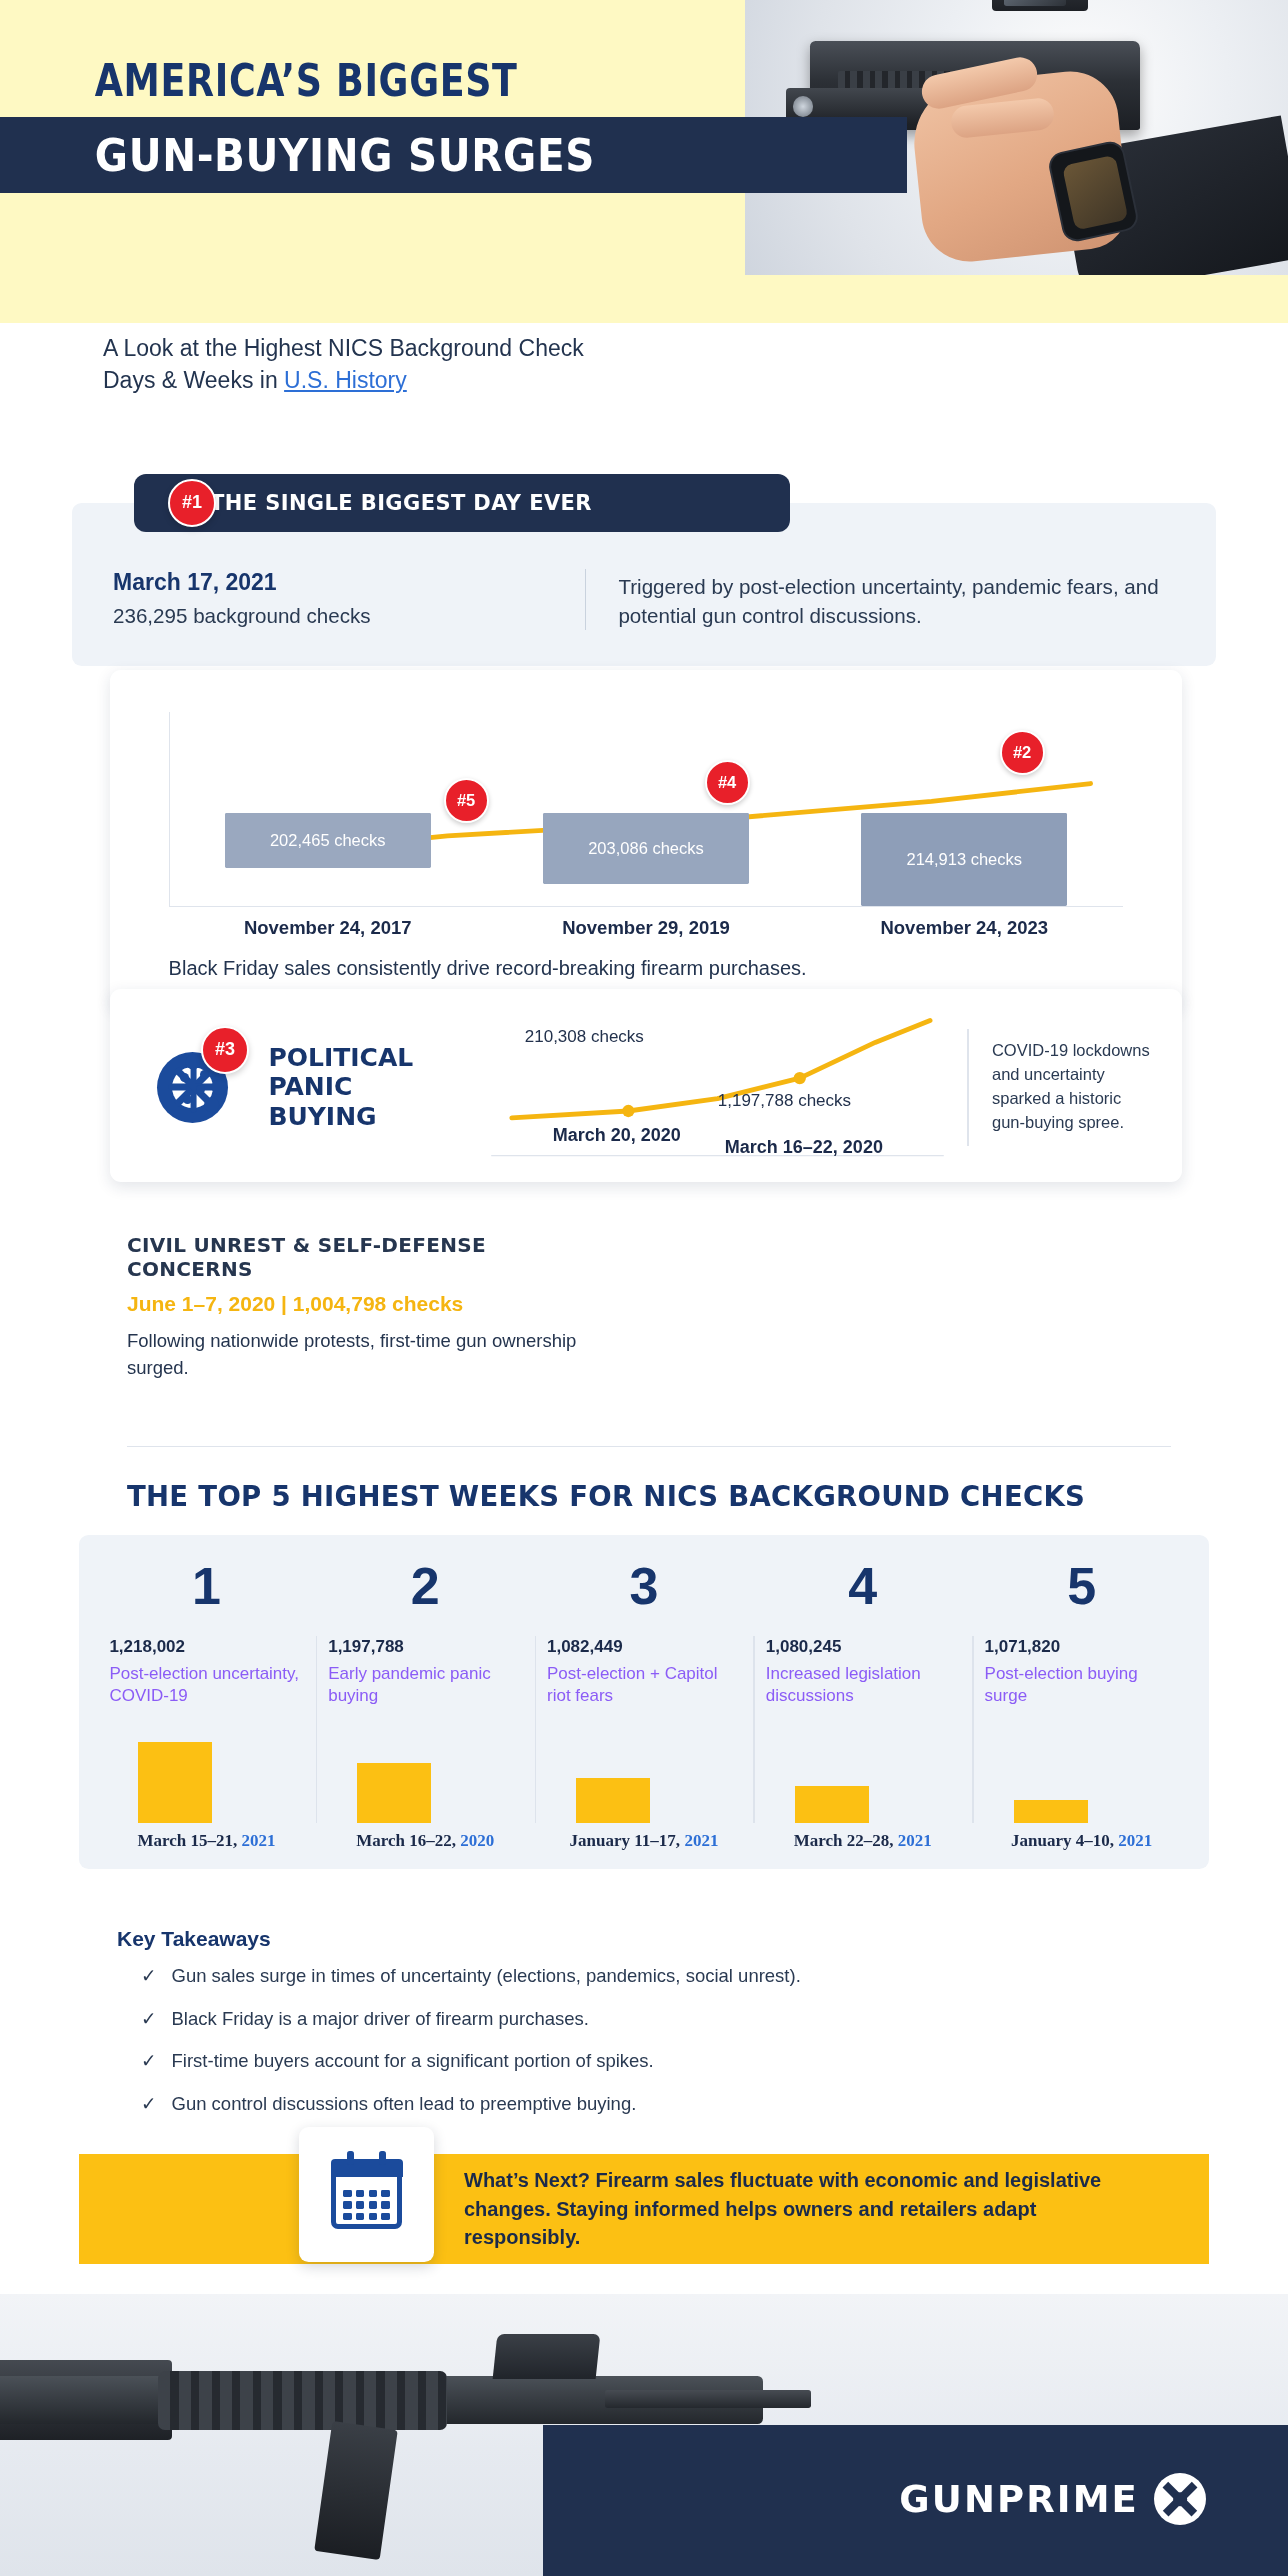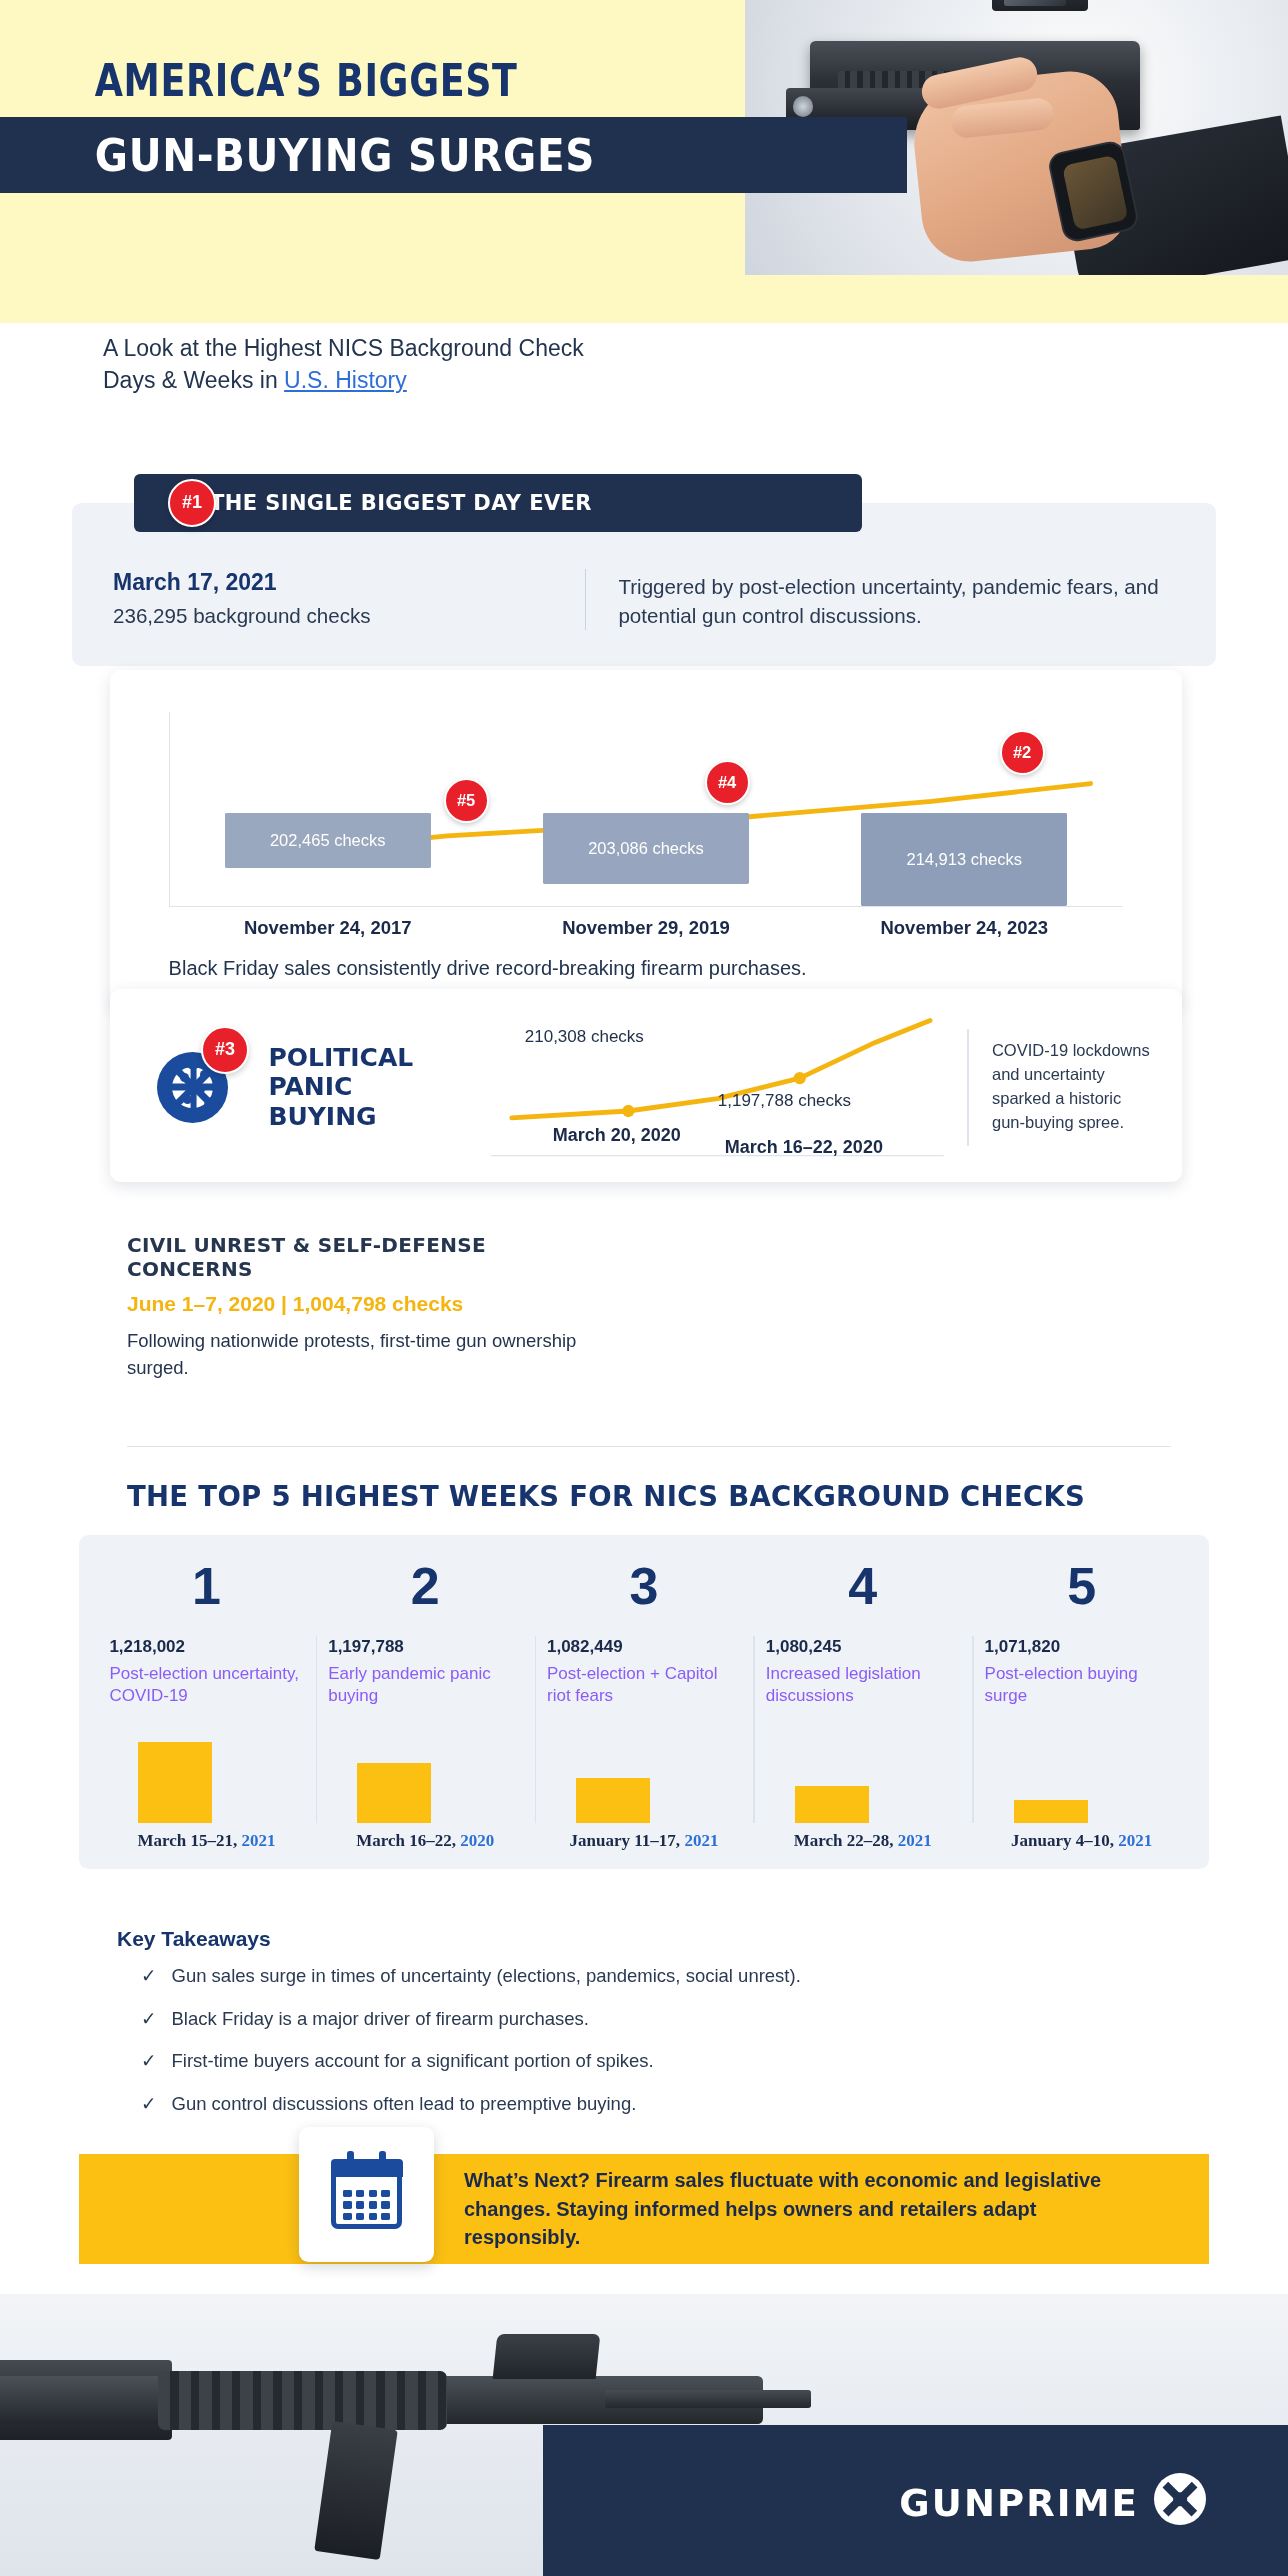--- a/index.html
+++ b/index.html
@@ -160,23 +160,23 @@
 
   
   .sec1 {
     position: absolute;
     left: 72px; top: 474px;
     width: 1144px;
   }
   .banner-row { position: relative; height: 58px; }
   .banner {
     position: absolute; left: 62px; top: 0;
-    width: 728px; height: 58px;
+    width: 656px; height: 58px;
     background: #20304f;
-    border-radius: 6px;
+    border-radius: 12px;
     display: flex; align-items: center;
   }
   .banner-text {
     padding-left: 76px;
     color: #fff;
     font-size: 21px;
     font-weight: 800;
     letter-spacing: 0.4px;
     font-family: "DejaVu Sans", sans-serif;
   }
@@ -495,21 +495,21 @@
   }
   .footer-bar {
     position: absolute;
     left: 543px; top: 2425px;
     width: 745px; height: 151px;
     background: #20304f;
   }
   .footer-logo {
     position: absolute;
     right: 82px; top: 2473px;
-    display: flex; align-items: flex-end; gap: 15px;
+    display: flex; align-items: center; gap: 15px;
   }
   .logo-text {
     color: #ffffff;
     font-size: 37px;
     font-weight: 800;
     letter-spacing: 2.1px;
     font-family: "DejaVu Sans", sans-serif;
   }
   .logo-mark {
     width: 52px; height: 52px;

